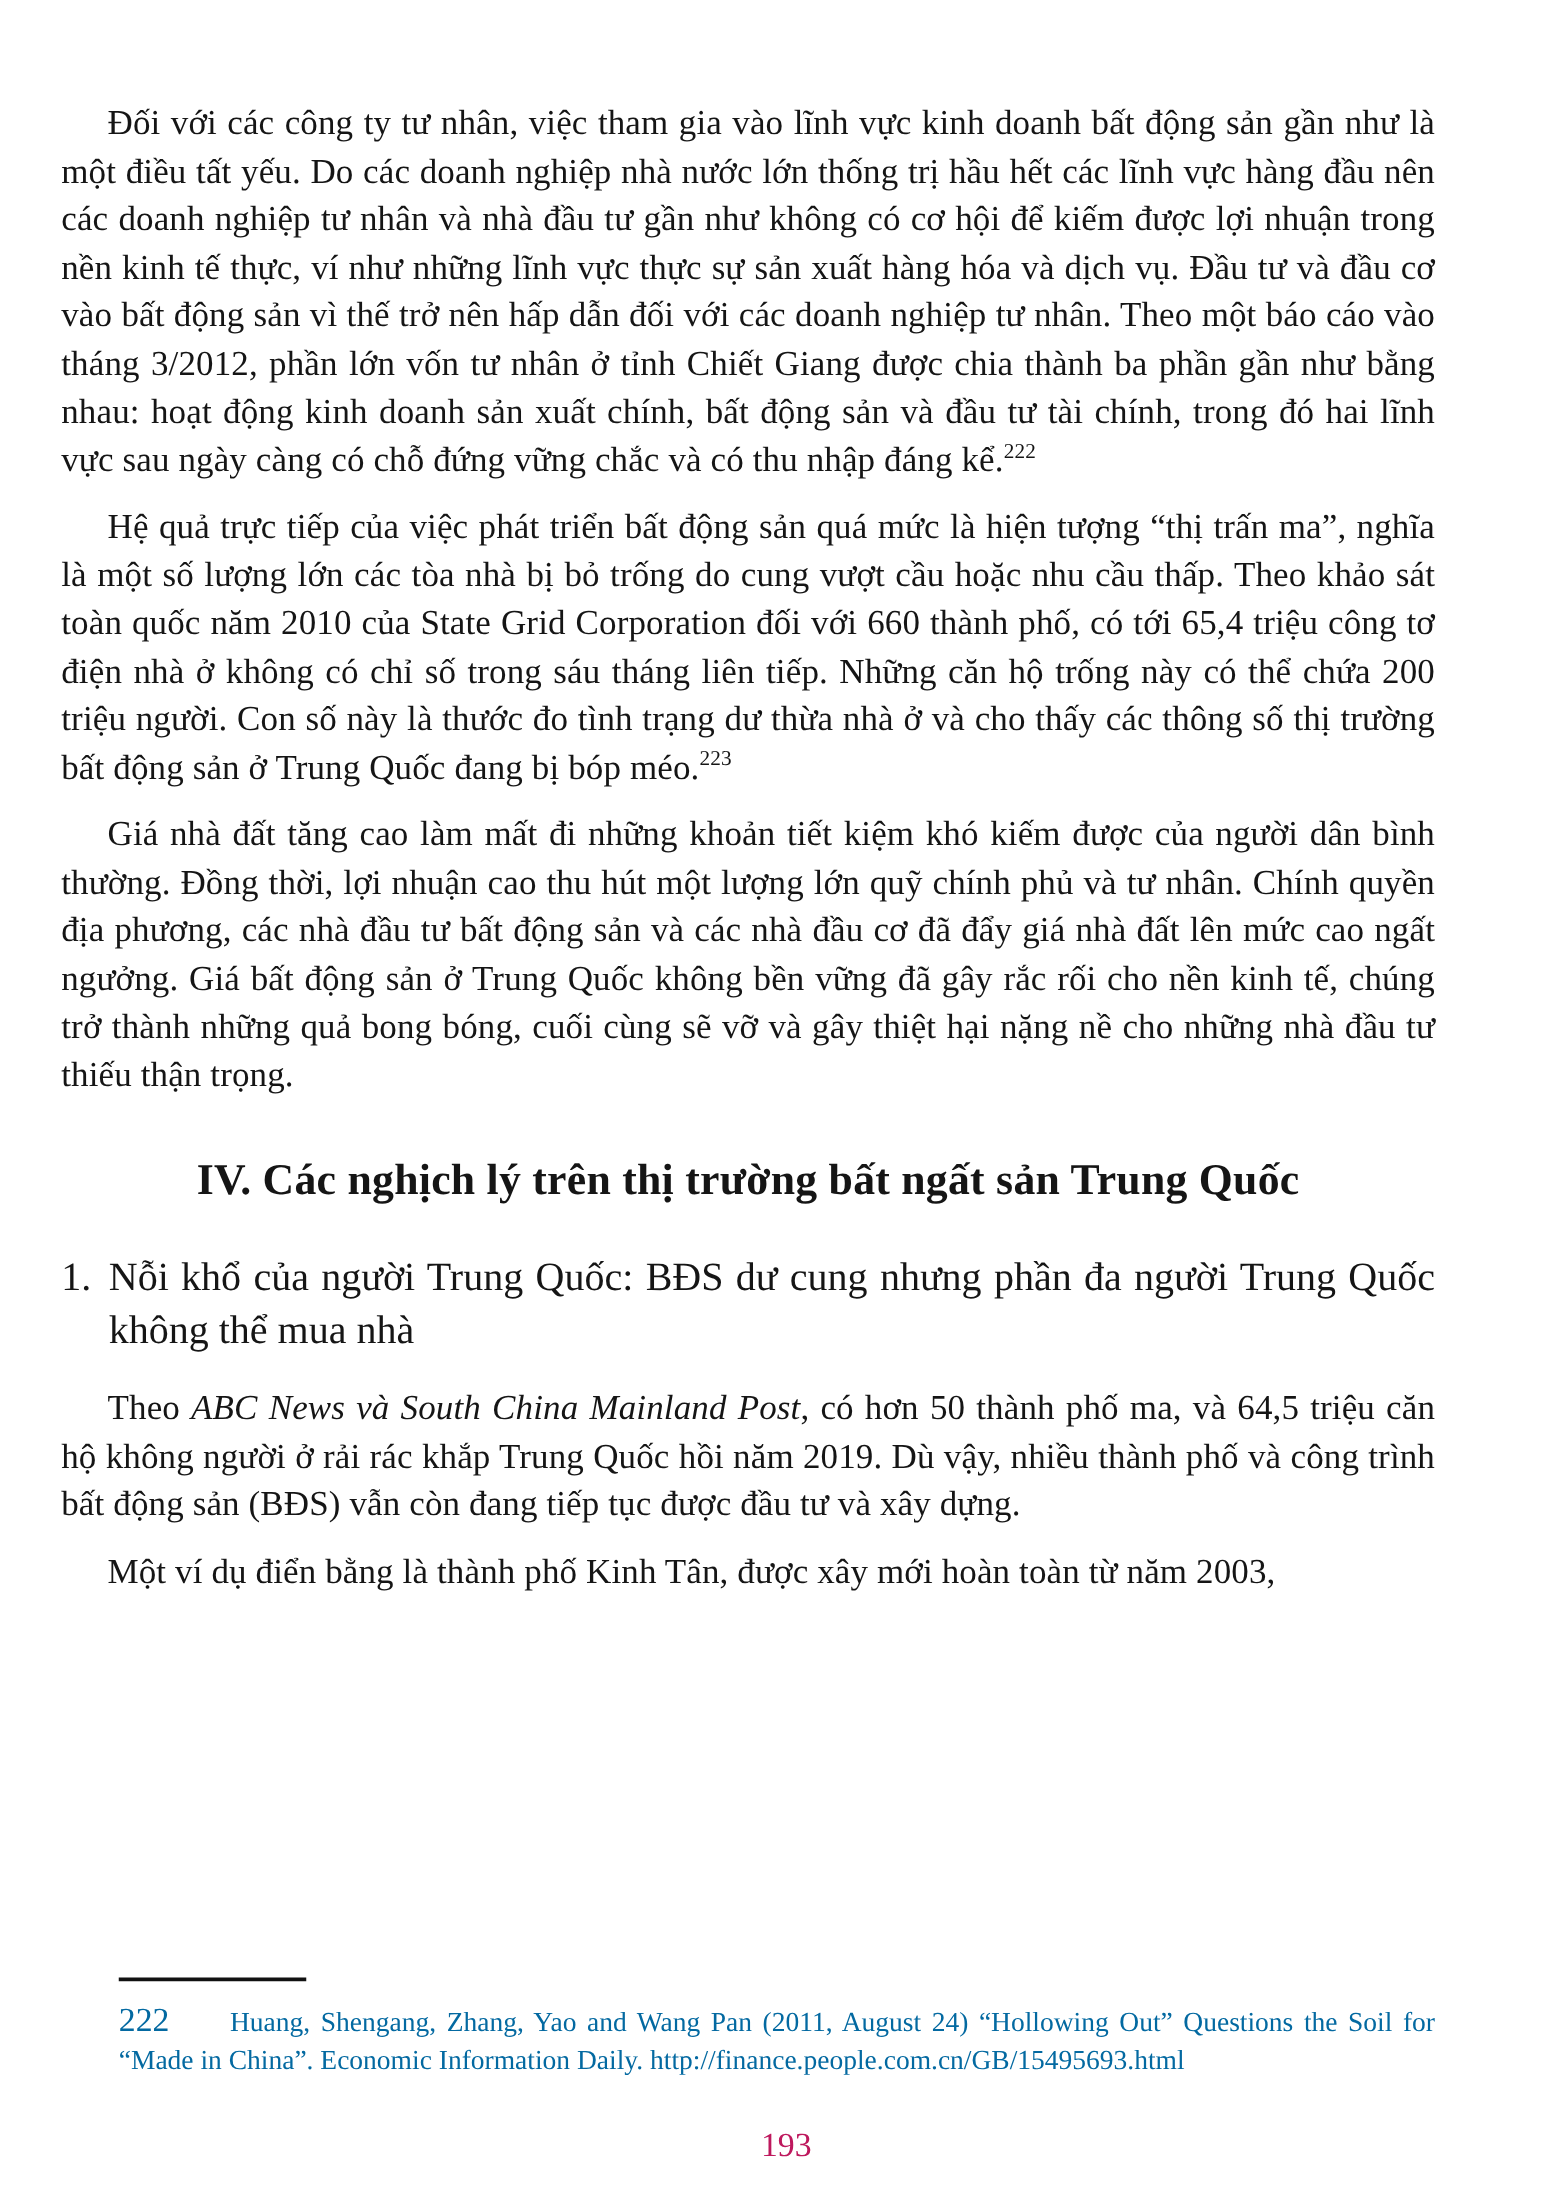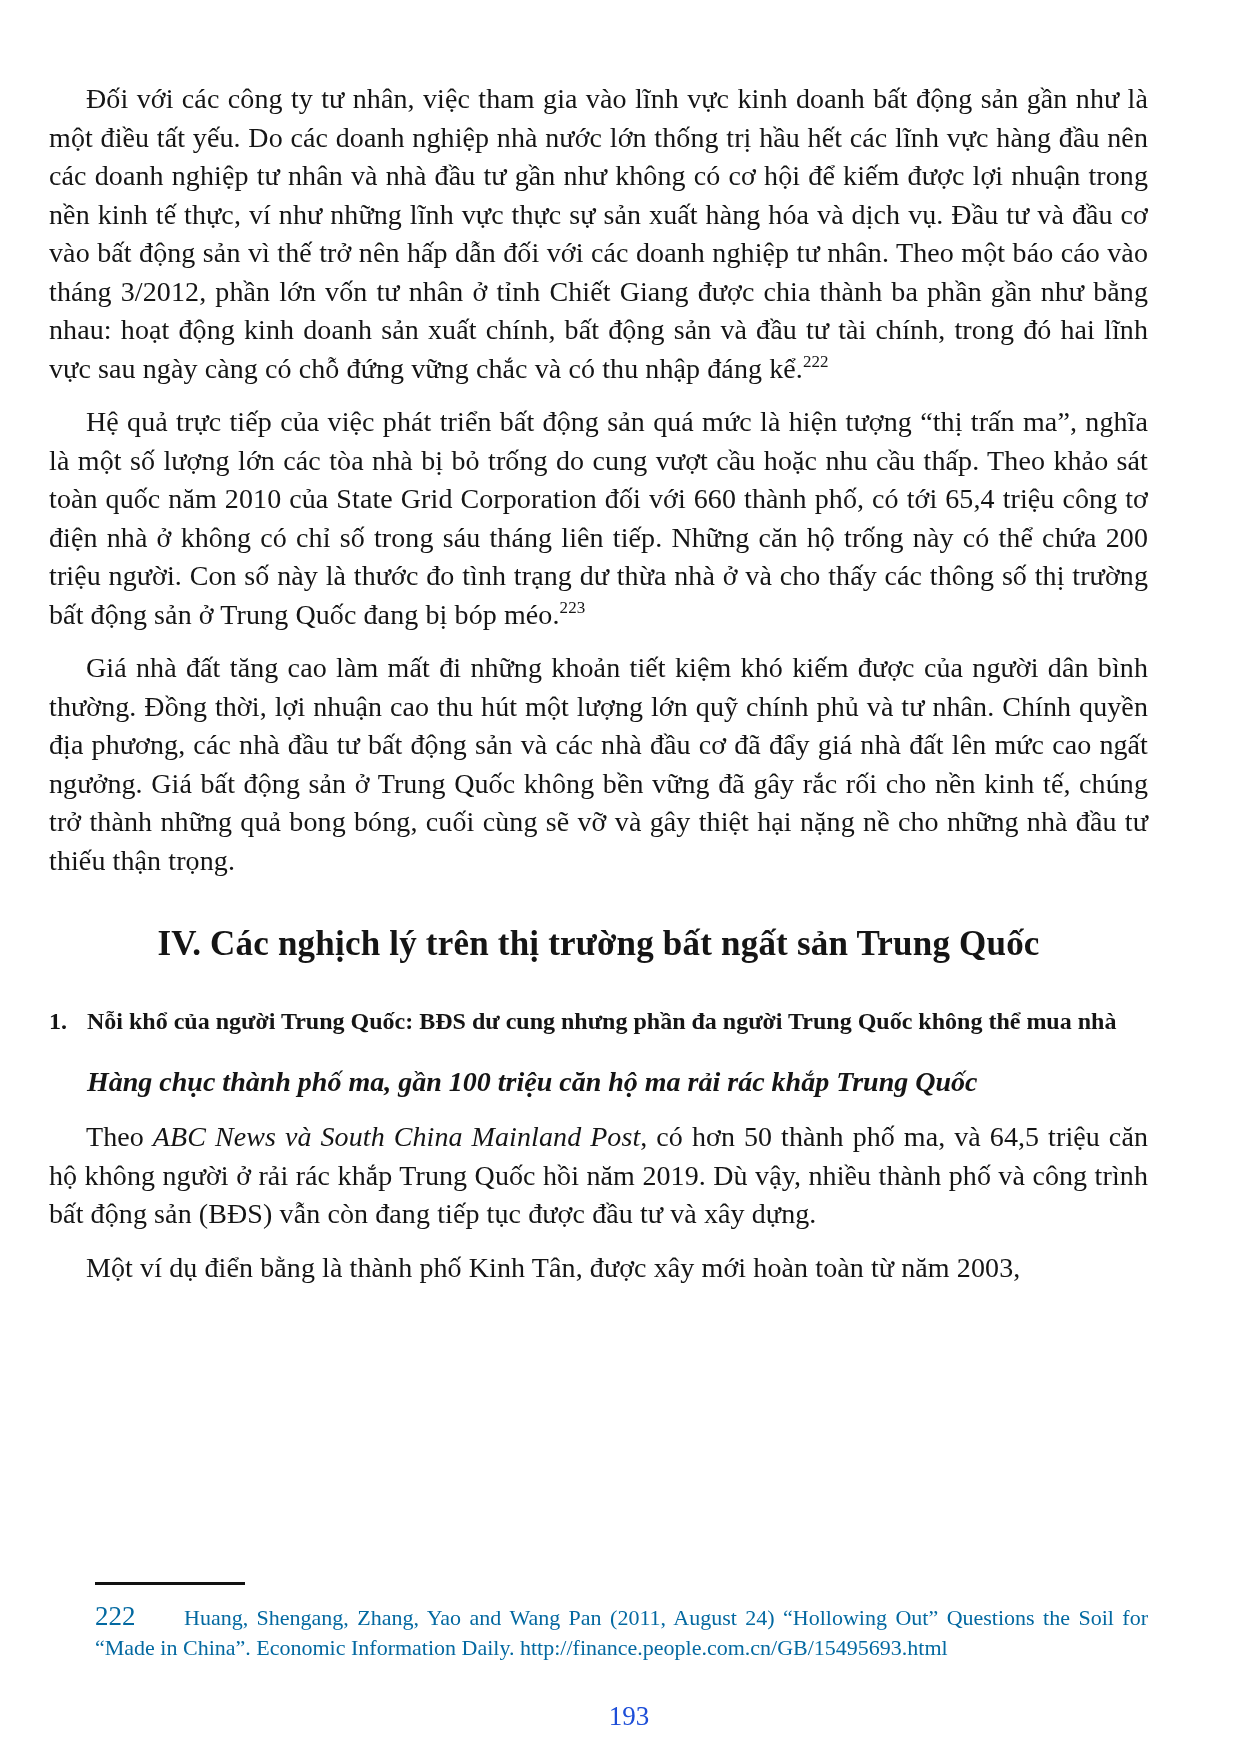--- a/index.html
+++ b/index.html
@@ -37,22 +37,22 @@
   }
   
   .section-heading {
     font-size: 35px;
     font-weight: bold;
     text-align: center;
     margin: 44px 0 36px 0;
     letter-spacing: 0.2px;
   }
   .sub-heading {
-    font-size: 24px;
-    font-weight: bold;
+    font-size: 32px;
+    font-weight: normal;
     line-height: 42px;
     padding-left: 38px;
     margin-bottom: 24px;
     text-align: justify;
   }
   .sub-num {
     display: inline-block;
     width: 38px;
     margin-left: -38px;
   }
@@ -89,39 +89,38 @@
     vertical-align: baseline;
   }
   
   .page-number {
     position: absolute;
     left: 0;
     right: 0;
     bottom: 22px;
     text-align: center;
     font-size: 27px;
-    color: #1d4ed8;
+    color: #be185d;
     margin-left: 17px;
   }
 </style>
 </head>
 <body>
 
 <div class="page">
 
   <main>
     <p class="body-par"><span>Đối với các công ty tư nhân, việc tham gia vào lĩnh vực kinh doanh bất động sản gần như là một điều tất yếu. Do các doanh nghiệp nhà nước lớn thống trị hầu hết các lĩnh vực hàng đầu nên các doanh nghiệp tư nhân và nhà đầu tư gần như không có cơ hội để kiếm được lợi nhuận trong nền kinh tế thực, ví như những lĩnh vực thực sự sản xuất hàng hóa và dịch vụ. Đầu tư và đầu cơ vào bất động sản vì thế trở nên hấp dẫn đối với các doanh nghiệp tư nhân. Theo một báo cáo vào tháng 3/2012, phần lớn vốn tư nhân ở tỉnh Chiết Giang được chia thành ba phần gần như bằng nhau: hoạt động kinh doanh sản xuất chính, bất động sản và đầu tư tài chính, trong đó hai lĩnh vực sau ngày càng có chỗ đứng vững chắc và có thu nhập đáng kể.</span><sup>222</sup></p>
     <p class="body-par"><span>Hệ quả trực tiếp của việc phát triển bất động sản quá mức là hiện tượng “thị trấn ma”, nghĩa là một số lượng lớn các tòa nhà bị bỏ trống do cung vượt cầu hoặc nhu cầu thấp. Theo khảo sát toàn quốc năm 2010 của State Grid Corporation đối với 660 thành phố, có tới 65,4 triệu công tơ điện nhà ở không có chỉ số trong sáu tháng liên tiếp. Những căn hộ trống này có thể chứa 200 triệu người. Con số này là thước đo tình trạng dư thừa nhà ở và cho thấy các thông số thị trường bất động sản ở Trung Quốc đang bị bóp méo.</span><sup>223</sup></p>
     <p class="body-par"><span>Giá nhà đất tăng cao làm mất đi những khoản tiết kiệm khó kiếm được của người dân bình thường. Đồng thời, lợi nhuận cao thu hút một lượng lớn quỹ chính phủ và tư nhân. Chính quyền địa phương, các nhà đầu tư bất động sản và các nhà đầu cơ đã đẩy giá nhà đất lên mức cao ngất ngưởng. Giá bất động sản ở Trung Quốc không bền vững đã gây rắc rối cho nền kinh tế, chúng trở thành những quả bong bóng, cuối cùng sẽ vỡ và gây thiệt hại nặng nề cho những nhà đầu tư thiếu thận trọng.</span></p>
 
     <h1 class="section-heading">IV. Các nghịch lý trên thị trường bất ngất sản Trung Quốc</h1>
 
     <h2 class="sub-heading"><span class="sub-num">1.</span><span>Nỗi khổ của người Trung Quốc: BĐS dư cung nhưng phần đa người Trung Quốc không thể mua nhà</span></h2>
 
-    <h3 class="italic-heading">Hàng chục thành phố ma, gần 100 triệu căn hộ ma rải rác khắp Trung Quốc</h3>
 
     <p class="body-par"><span>Theo </span><span class="it">ABC News và South China Mainland Post</span><span>, có hơn 50 thành phố ma, và 64,5 triệu căn hộ không người ở rải rác khắp Trung Quốc hồi năm 2019. Dù vậy, nhiều thành phố và công trình bất động sản (BĐS) vẫn còn đang tiếp tục được đầu tư và xây dựng.</span></p>
     <p class="body-par"><span>Một ví dụ điển bằng là thành phố Kinh Tân, được xây mới hoàn toàn từ năm 2003,</span></p>
   </main>
 
   <footer class="footnotes">
     <div class="fn-rule"></div>
     <p class="footnote"><span class="fn-num">222</span><span>Huang, Shengang, Zhang, Yao and Wang Pan (2011, August 24) “Hollowing Out” Questions the Soil for “Made in China”. Economic Information Daily. http://finance.people.com.cn/GB/15495693.html</span></p>
   </footer>
 

